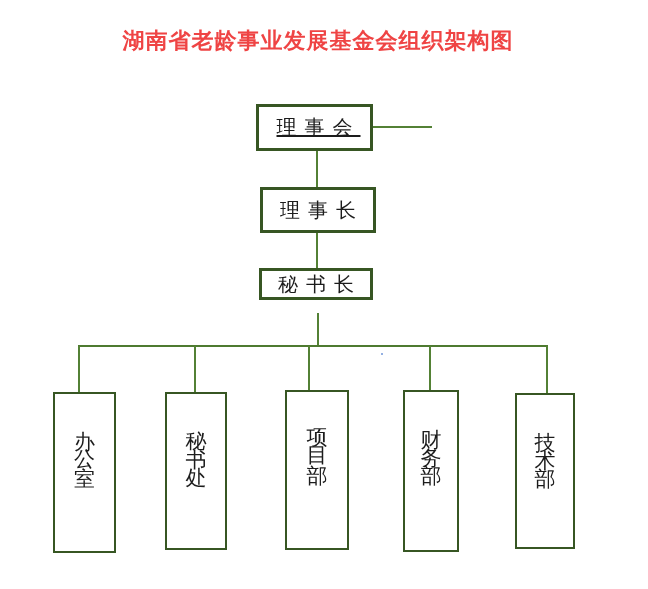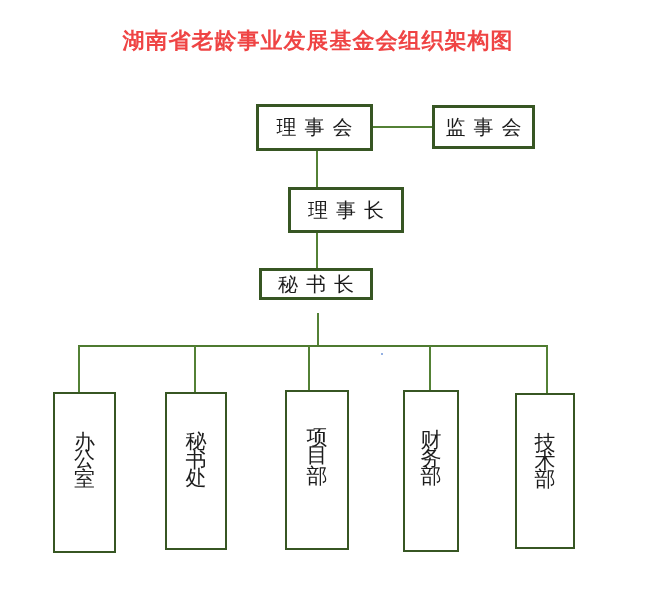--- a/index.html
+++ b/index.html
@@ -36,23 +36,23 @@
     align-items: center;
     justify-content: center;
     color: #1c1c1c;
     font-size: 20px;
   }
   .node .label {
     letter-spacing: 0.4em;
     margin-right: -0.4em; 
     white-space: nowrap;
   }
-  .node-board       { left: 256px; top: 104px; width: 117px; height: 47px; }
+  .node-board       { left: 256px; top: 104px; width: 117px; height: 47px; text-decoration: underline; }
   .node-supervisory { left: 432px; top: 105px; width: 103px; height: 44px; }
-  .node-chairman    { left: 260px; top: 187px; width: 116px; height: 46px; margin-left: 28px; }
+  .node-chairman    { left: 260px; top: 187px; width: 116px; height: 46px; }
   .node-secgen      { left: 259px; top: 268px; width: 114px; height: 32px; }
 
   .dept {
     position: absolute;
     background: #ffffff;
     border: 2px solid #375623;
     box-sizing: border-box;
     display: flex;
     justify-content: center;
     color: #1c1c1c;
@@ -112,23 +112,20 @@
   <div class="line edge-drop-1"></div>
   <div class="line edge-drop-2"></div>
   <div class="line edge-drop-3"></div>
   <div class="line edge-drop-4"></div>
   <div class="line edge-drop-5"></div>
 
   <div class="node node-board">
     <span class="label">理事会</span>
   </div>
 
-  <div class="node node-supervisory">
-    <span class="label">监事会</span>
-  </div>
 
   <div class="node node-chairman">
     <span class="label">理事长</span>
   </div>
 
   <div class="node node-secgen">
     <span class="label">秘书长</span>
   </div>
 
   <div class="dept dept-1">

